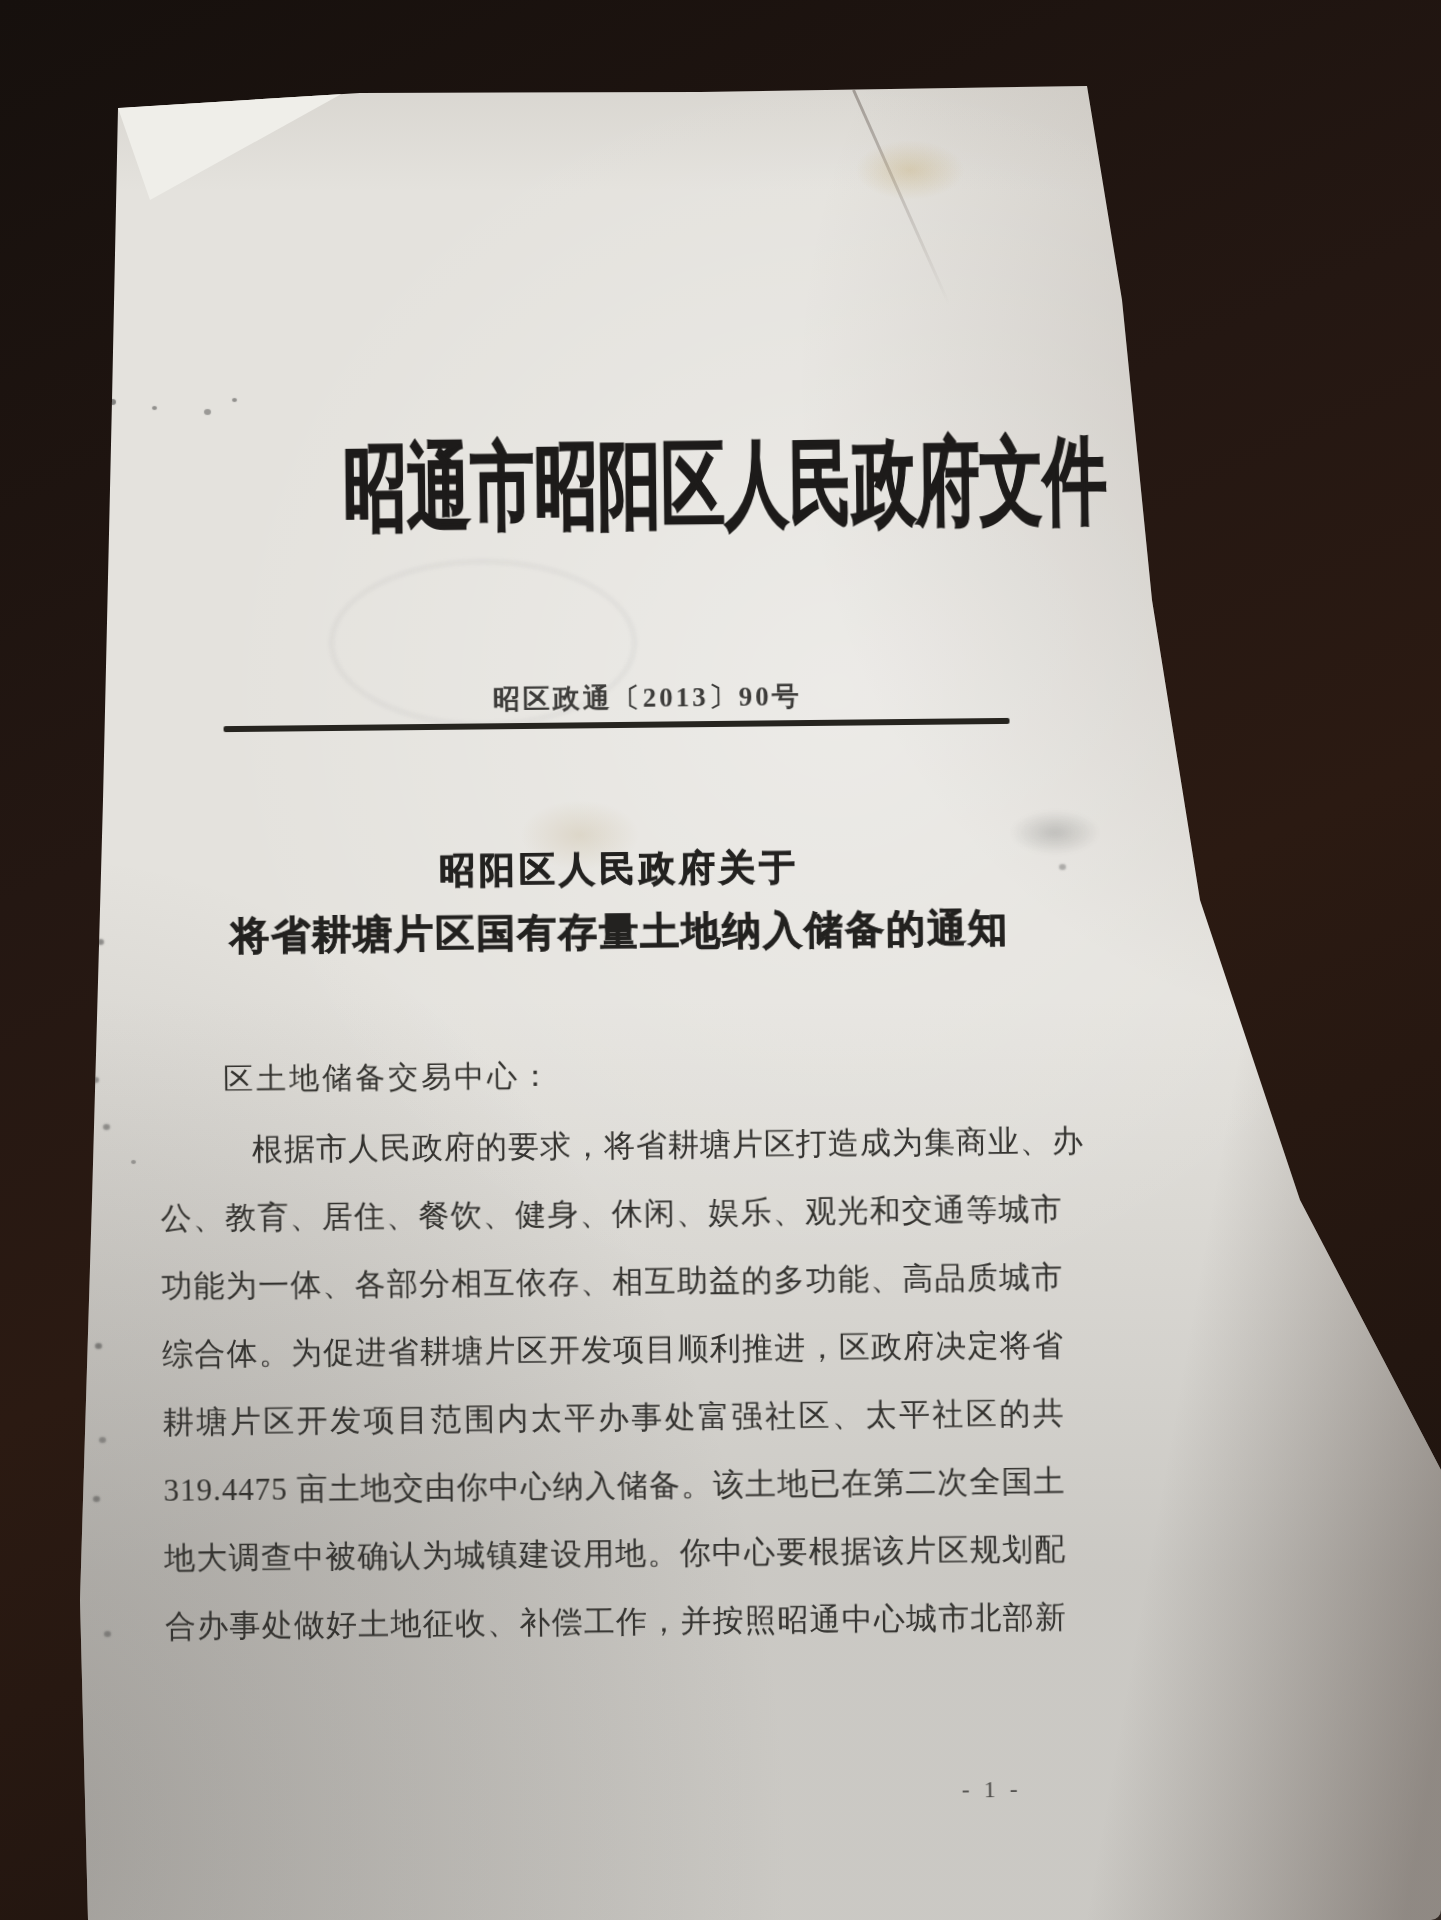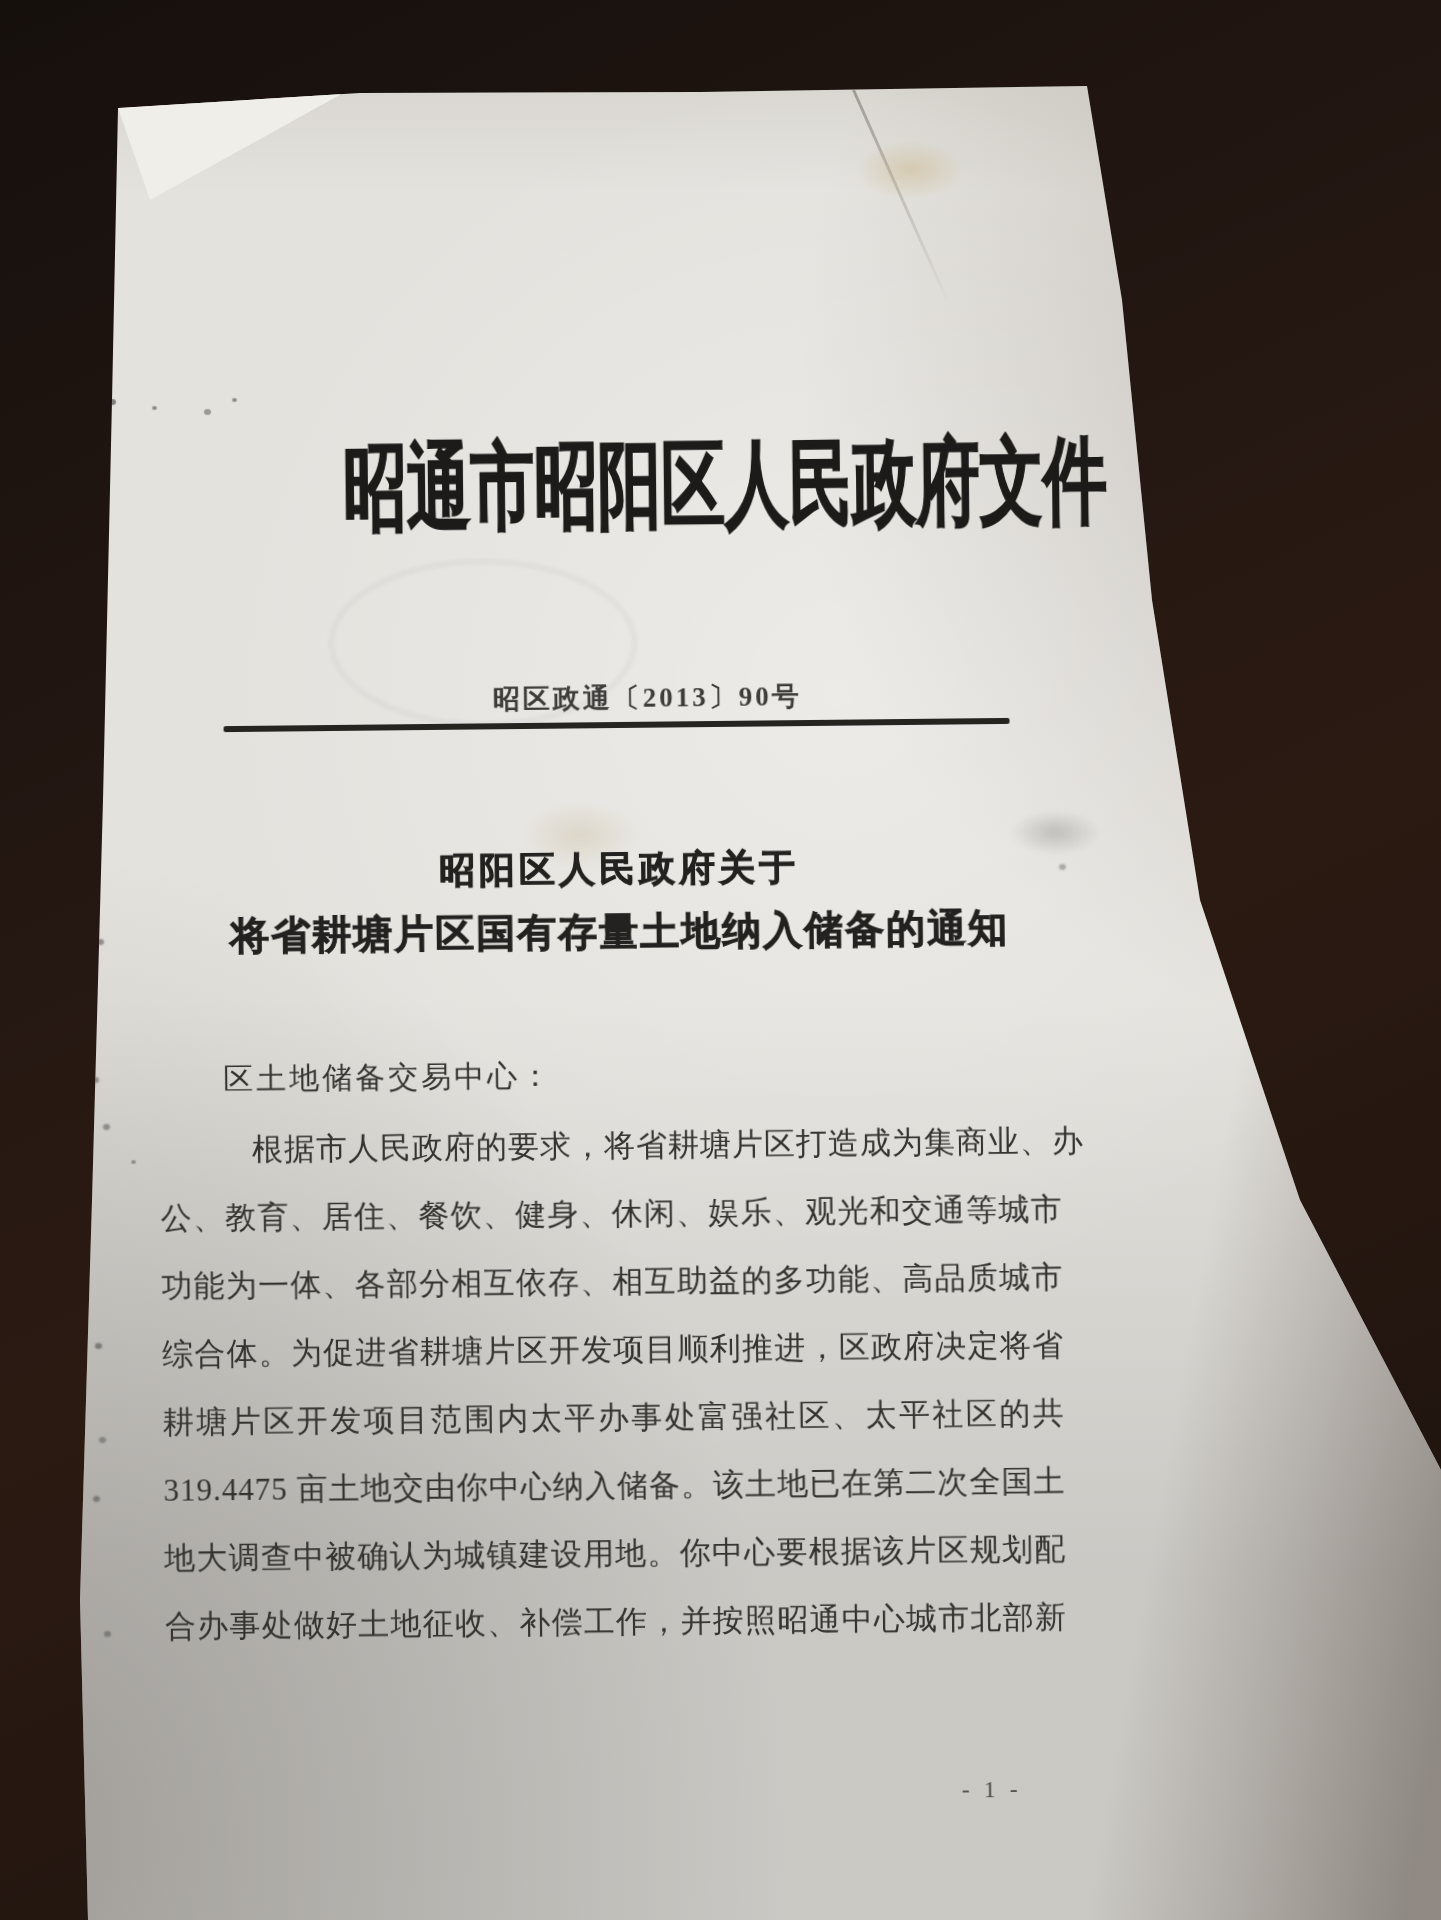--- a/index.html
+++ b/index.html
@@ -13,20 +13,21 @@
   
   .paper {
     position:absolute; left:0; top:0; width:1441px; height:1920px;
     background: #e4e2dd;
     clip-path: polygon(
       118px 108px, 360px 93px, 700px 92px, 1087px 86px,
       1122px 300px, 1152px 600px, 1200px 900px, 1300px 1200px, 1441px 1470px,
       1441px 1920px, 88px 1920px,
       80px 1600px, 92px 1200px, 103px 800px, 112px 400px
     );
+    border-radius: 10px;
   }
   .paper-shading {
     position:absolute; inset:0;
     background:
       radial-gradient(circle at 58% 36%, rgba(255,255,255,0.30), transparent 42%),
       linear-gradient(100deg, transparent 80%, rgba(55,42,35,0.40) 98%),
       linear-gradient(to right, rgba(90,85,80,0.30), transparent 5%),
       linear-gradient(to bottom, rgba(130,120,108,0.20), transparent 10%),
       linear-gradient(to bottom, transparent 52%, rgba(112,110,106,0.22) 82%),
       radial-gradient(ellipse at 2% 96%, rgba(75,70,66,0.35), transparent 38%),

